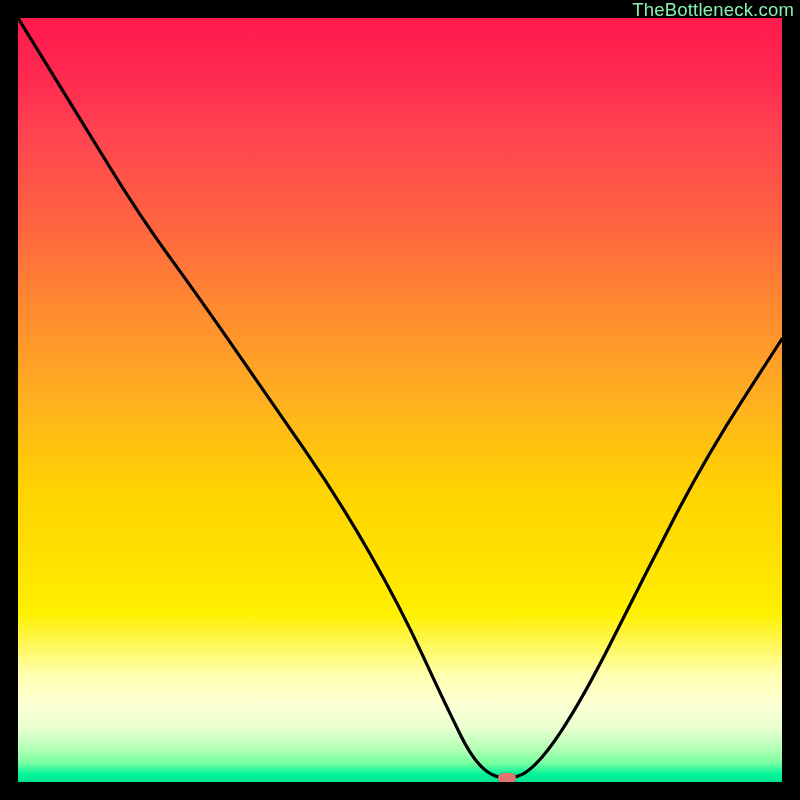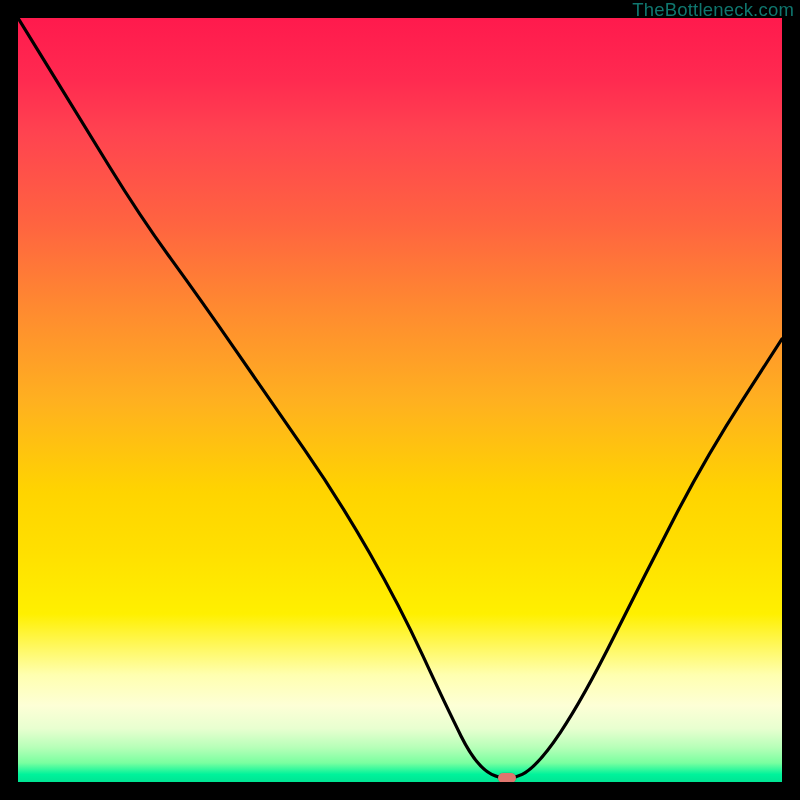--- a/index.html
+++ b/index.html
@@ -57,21 +57,21 @@
     box-shadow: 0 0 0 0.5px rgba(0,0,0,0.15);
   }
   svg.curve {
     position: absolute;
     inset: 0;
   }
   .watermark {
     position: absolute;
     top: -1px;
     right: 6px;
-    color: #0f766e;
+    color: #86efac;
     font-size: 18.5px;
     letter-spacing: 0.2px;
     font-weight: 500;
     pointer-events: none;
   }
 </style>
 </head>
 <body>
 
 <div class="stage">

